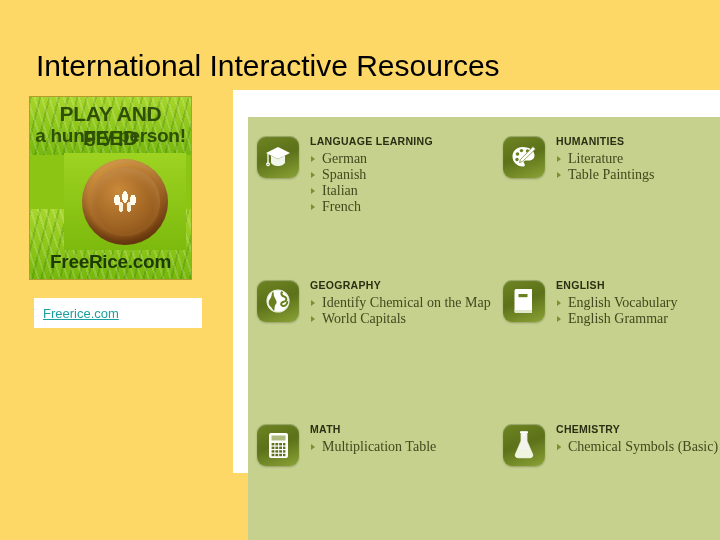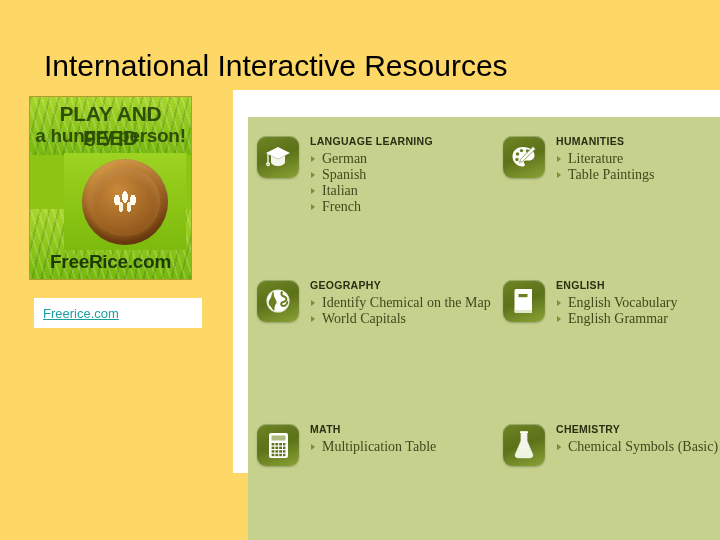--- a/index.html
+++ b/index.html
@@ -18,21 +18,20 @@
   
   #page-title {
     position: absolute;
     left: 36px;
     top: 49px;
     font-size: 30px;
     color: #000000;
     letter-spacing: 0px;
     white-space: nowrap;
     font-family: "Liberation Sans", sans-serif;
-    margin-left: 8px;
   }
 
   
   #freerice-ad {
     position: absolute;
     left: 29px;
     top: 96px;
     width: 163px;
     height: 184px;
     background: #8cc513;

